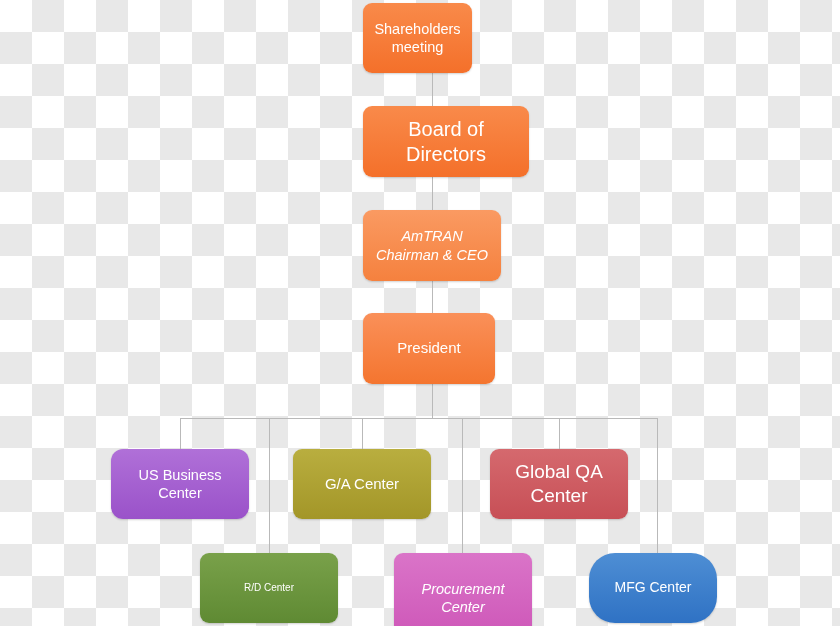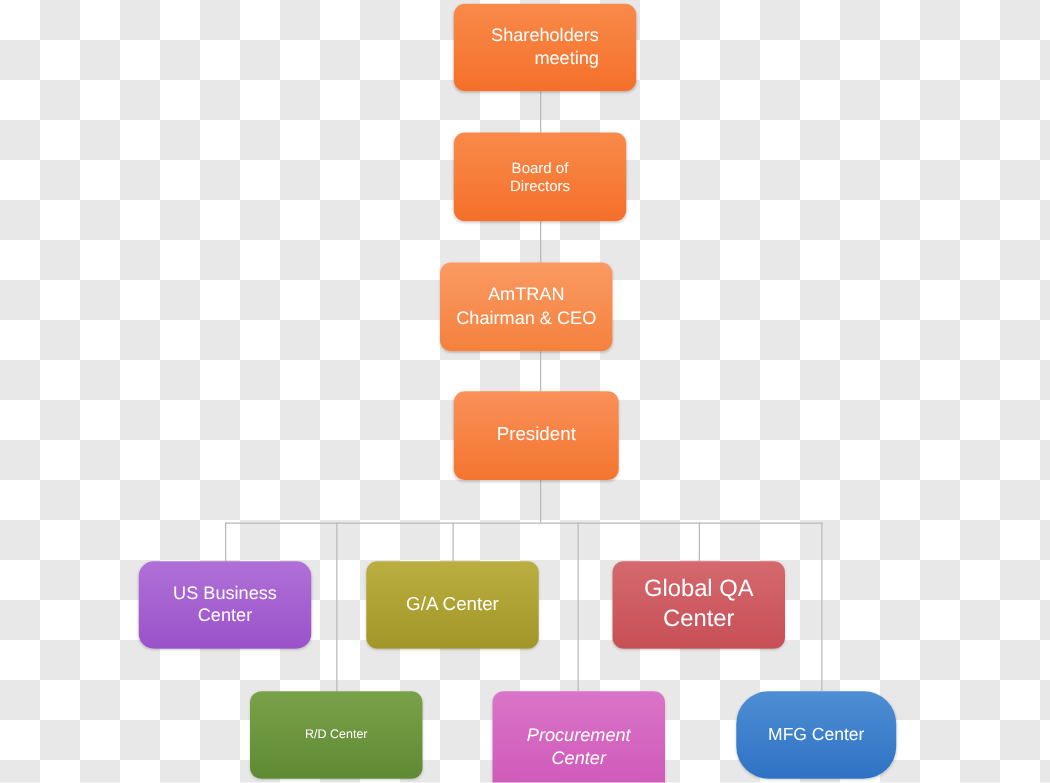--- a/index.html
+++ b/index.html
@@ -52,25 +52,25 @@
     <div class="connector v" style="left: 432px; top: 177px; background: rgb(185, 185, 185); height: 33px; width: 1px;"></div>
     <div class="connector v" style="left: 432px; top: 281px; background: rgb(185, 185, 185); height: 32px; width: 1px;"></div>
     <div class="connector v" style="left: 432px; top: 384px; background: rgb(185, 185, 185); height: 34px; width: 1px;"></div>
     <div class="connector h" style="left: 180px; top: 418px; background: rgb(185, 185, 185); width: 478px; height: 1px;"></div>
     <div class="connector v" style="left: 180px; top: 418px; background: rgb(185, 185, 185); height: 31px; width: 1px;"></div>
     <div class="connector v" style="left: 362px; top: 418px; background: rgb(185, 185, 185); height: 31px; width: 1px;"></div>
     <div class="connector v" style="left: 559px; top: 418px; background: rgb(185, 185, 185); height: 31px; width: 1px;"></div>
     <div class="connector v" style="left: 269px; top: 418px; background: rgb(185, 185, 185); height: 135px; width: 1px;"></div>
     <div class="connector v" style="left: 462px; top: 418px; background: rgb(185, 185, 185); height: 135px; width: 1px;"></div>
     <div class="connector v" style="left: 657px; top: 418px; background: rgb(185, 185, 185); height: 135px; width: 1px;"></div>
-    <div class="node" style="left: 363px; top: 3px; width: 146px; height: 70px; font-size: 14.5px; background: linear-gradient(rgb(249, 138, 74) 0%, rgb(244, 112, 42) 100%); text-align: right;">Shareholders
+    <div class="node" style="left: 363px; top: 3px; width: 109px; height: 70px; font-size: 14.5px; background: linear-gradient(rgb(249, 138, 74) 0%, rgb(244, 112, 42) 100%);">Shareholders
 meeting</div>
-    <div class="node" style="left: 363px; top: 106px; width: 138px; height: 71px; font-size: 12px; background: linear-gradient(rgb(249, 138, 74) 0%, rgb(244, 112, 42) 100%);">Board of
+    <div class="node" style="left: 363px; top: 106px; width: 166px; height: 71px; font-size: 20px; background: linear-gradient(rgb(249, 138, 74) 0%, rgb(244, 112, 42) 100%);">Board of
 Directors</div>
-    <div class="node" style="left: 352px; top: 210px; width: 138px; height: 71px; font-size: 14.5px; background: linear-gradient(rgb(250, 154, 98) 0%, rgb(245, 129, 62) 100%);">AmTRAN
+    <div class="node" style="left: 363px; top: 210px; width: 138px; height: 71px; font-size: 14.5px; background: linear-gradient(rgb(250, 154, 98) 0%, rgb(245, 129, 62) 100%); font-style: italic;">AmTRAN
 Chairman &amp; CEO</div>
     <div class="node" style="left: 363px; top: 313px; width: 132px; height: 71px; font-size: 15px; background: linear-gradient(rgb(250, 144, 89) 0%, rgb(244, 117, 47) 100%);">President</div>
     <div class="node" style="left: 111px; top: 449px; width: 138px; height: 70px; font-size: 14.5px; background: linear-gradient(rgb(176, 112, 216) 0%, rgb(154, 82, 201) 100%); border-radius: 12px;">US Business
 Center</div>
     <div class="node" style="left: 293px; top: 449px; width: 138px; height: 70px; font-size: 15px; background: linear-gradient(rgb(185, 174, 63) 0%, rgb(163, 150, 40) 100%);">G/A Center</div>
     <div class="node" style="left: 490px; top: 449px; width: 138px; height: 70px; font-size: 19px; background: linear-gradient(rgb(213, 105, 110) 0%, rgb(199, 79, 86) 100%);">Global QA
 Center</div>
     <div class="node" style="left: 200px; top: 553px; width: 138px; height: 70px; font-size: 10px; background: linear-gradient(rgb(121, 161, 74) 0%, rgb(95, 138, 51) 100%);">R/D Center</div>
     <div class="node" style="left: 394px; top: 553px; width: 138px; height: 90px; font-size: 14.5px; background: linear-gradient(rgb(218, 116, 200) 0%, rgb(205, 85, 183) 100%); font-style: italic;">Procurement
 Center</div>

